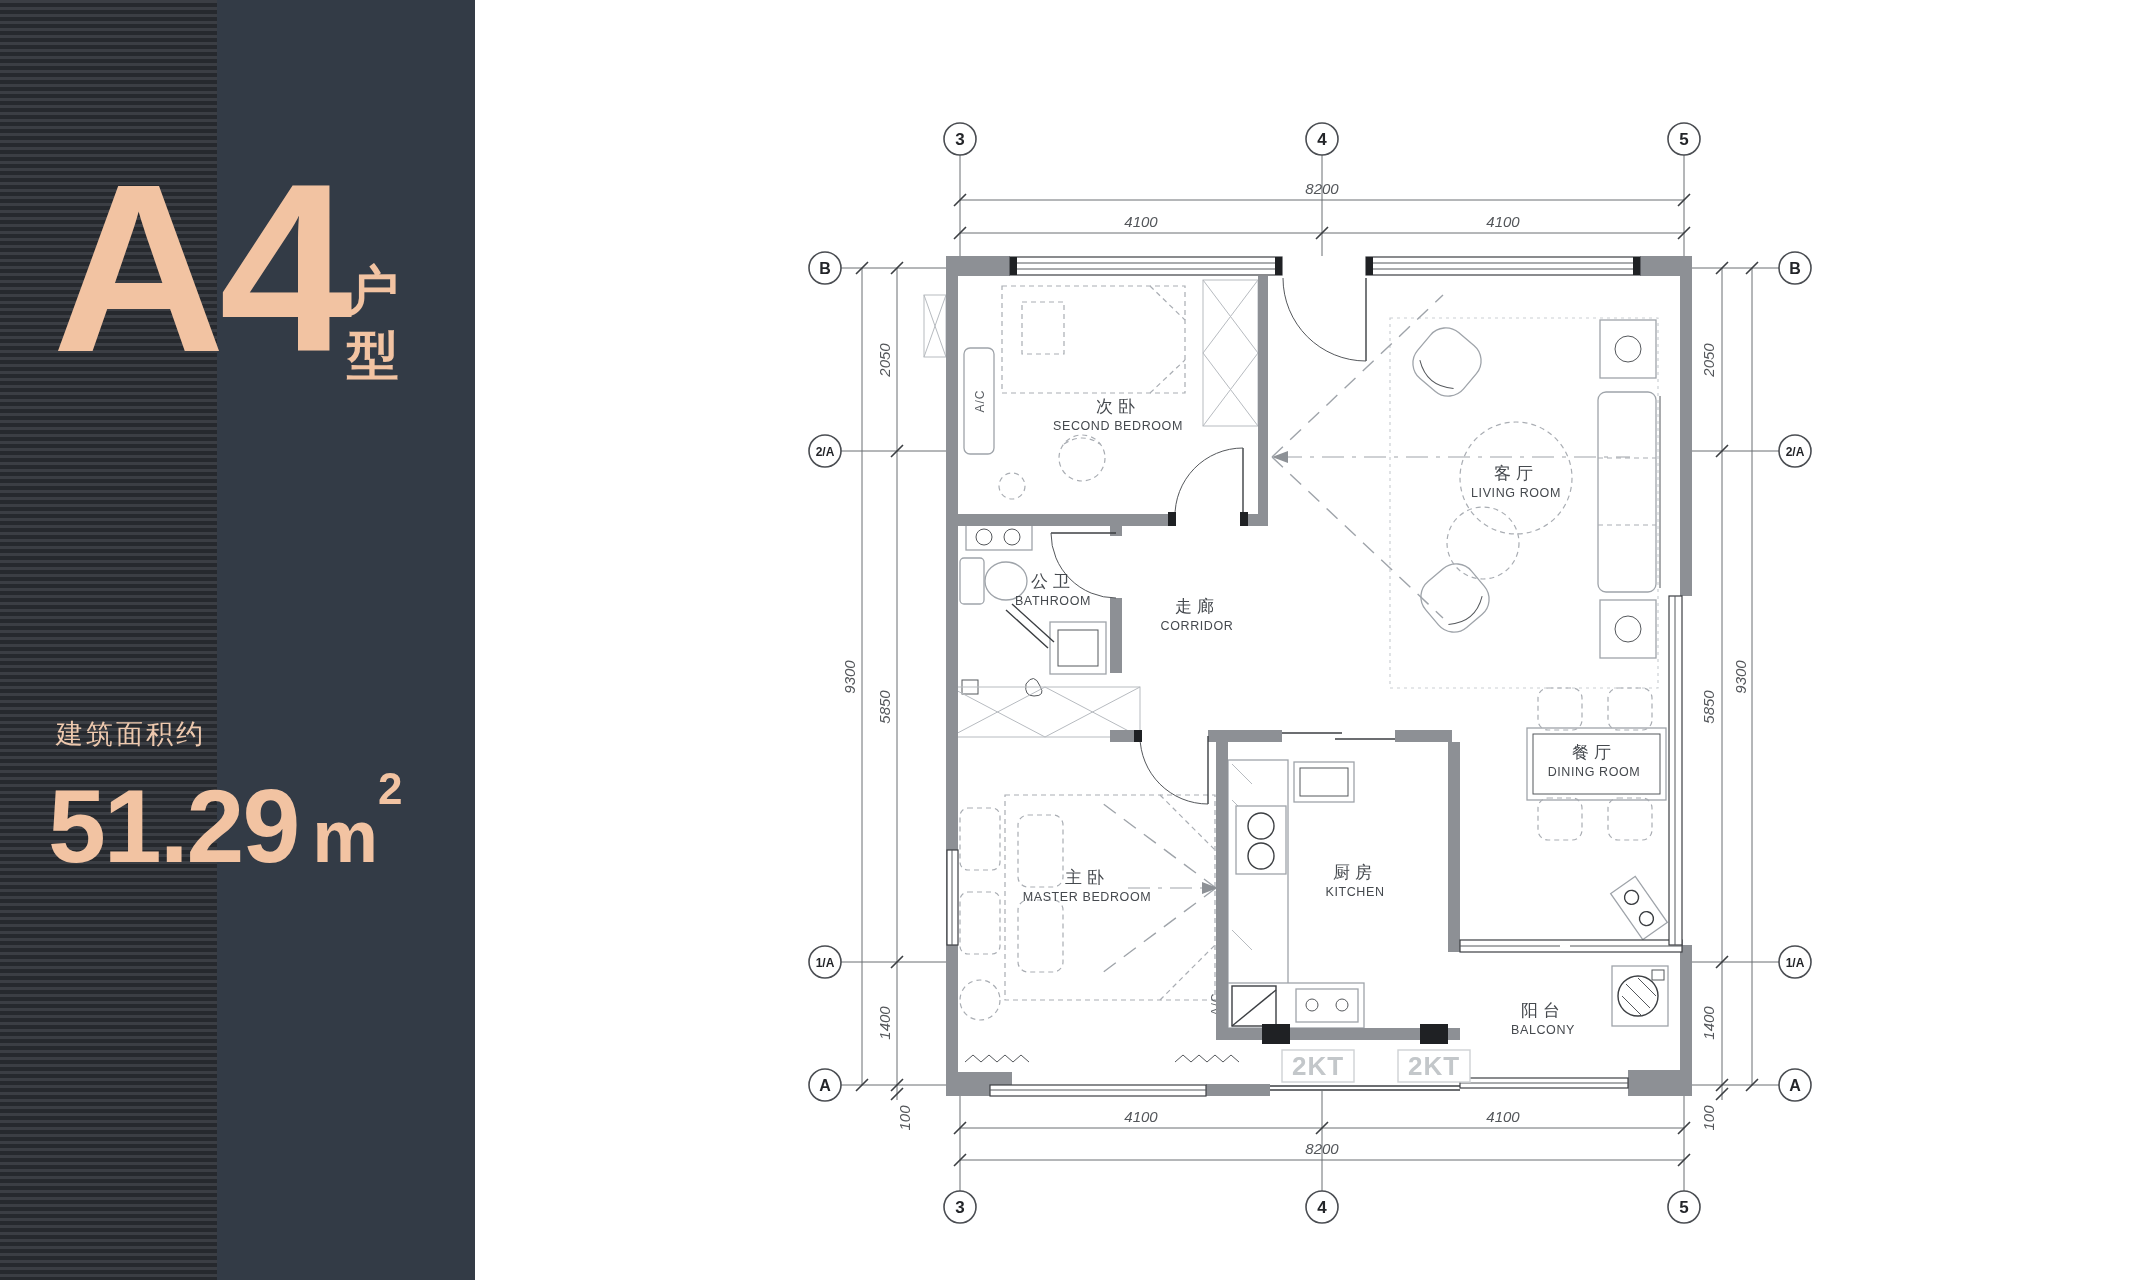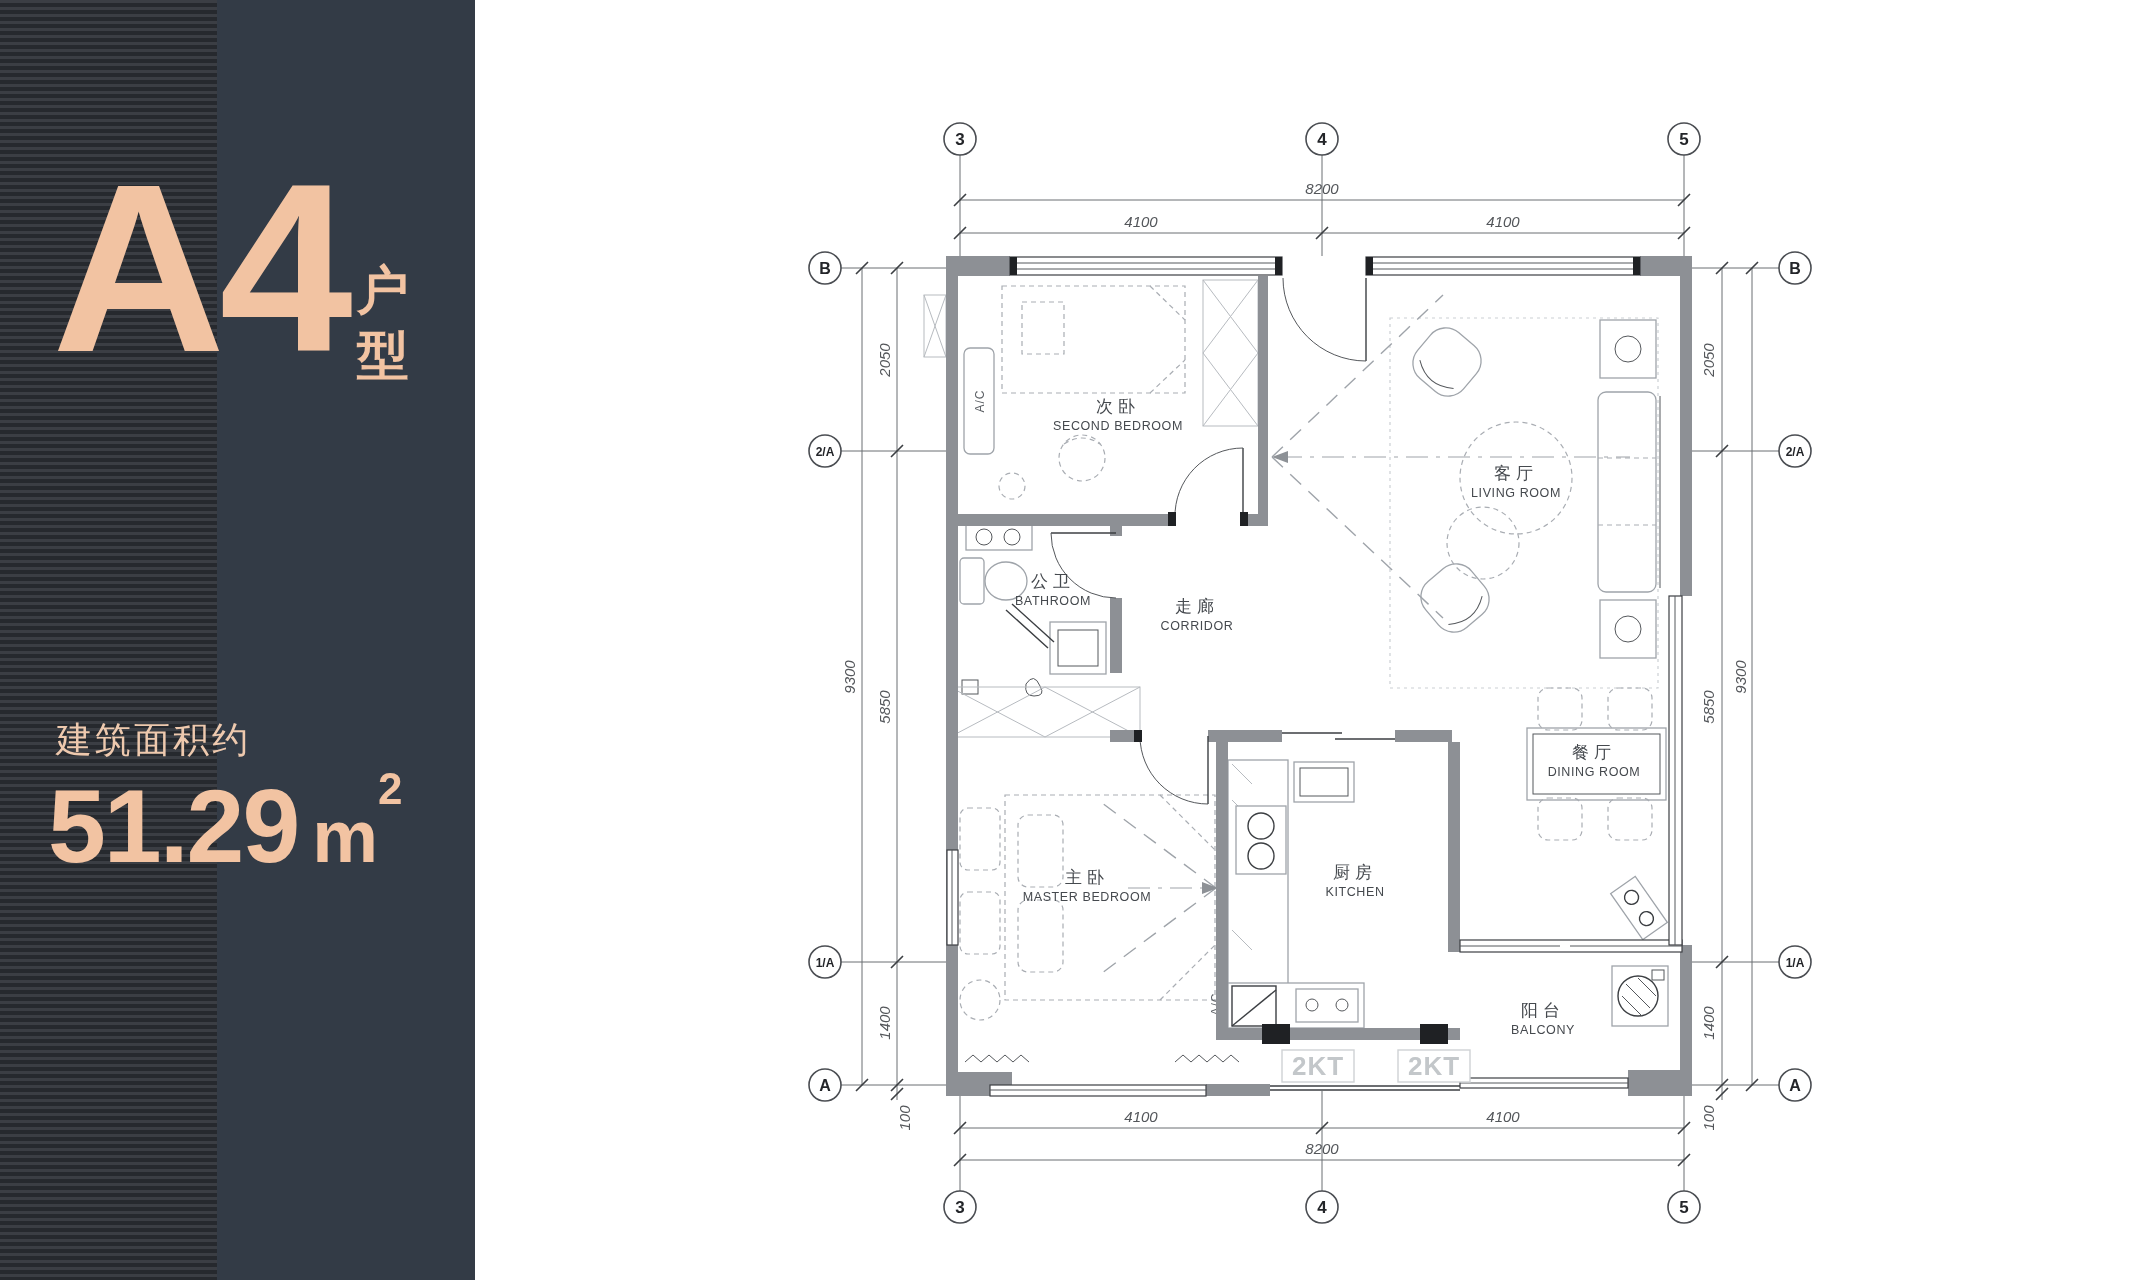--- a/index.html
+++ b/index.html
@@ -4,24 +4,24 @@
 <style>
   html,body{margin:0;padding:0;background:#ffffff;}
   .stage{position:relative;width:2146px;height:1280px;background:#ffffff;overflow:hidden;
          font-family:"Liberation Sans",sans-serif;}
   
   .sidebar{position:absolute;left:0;top:0;width:475px;height:1280px;background:#333b46;}
   .sidebar-stripes{position:absolute;left:0;top:0;width:217px;height:1280px;
     background:repeating-linear-gradient(180deg,#3b3e44 0 3px,#26292e 3px 7px);}
   .unit-row{position:absolute;left:52px;top:148px;display:flex;align-items:flex-end;}
   .unit-name{font-size:240px;line-height:1;font-weight:600;color:#f2c3a2;letter-spacing:-6px;}
-  .unit-suffix{margin-top:110px;margin-left:10px;width:60px;font-size:52px;line-height:1.25;
+  .unit-suffix{margin-top:110px;width:60px;font-size:52px;line-height:1.25;
     font-weight:600;color:#f2c3a2;word-break:break-all;}
   .layout-text{position:absolute;left:55px;top:452px;font-size:46px;font-weight:500;color:#f2c3a2;letter-spacing:1px;}
-  .area-caption{position:absolute;left:56px;top:716px;font-size:36px;color:#eec9ae;letter-spacing:3px;}
+  .area-caption{position:absolute;left:56px;top:716px;font-size:27px;color:#eec9ae;letter-spacing:3px;}
   .area-row{position:absolute;left:48px;top:764px;color:#f2c3a2;white-space:nowrap;}
   .area-value{font-size:104px;font-weight:600;letter-spacing:-2px;}
   .area-unit{font-size:74px;font-weight:600;margin-left:14px;}
   .area-sup{font-size:44px;font-weight:700;vertical-align:58px;}
   
   svg{position:absolute;left:0;top:0;}
   svg text{font-family:"Liberation Sans",sans-serif;}
   .wall{fill:#8d9095;stroke:none;}
   .jamb{fill:#1f2124;}
   .thin{stroke:#55585c;stroke-width:1;fill:none;}

